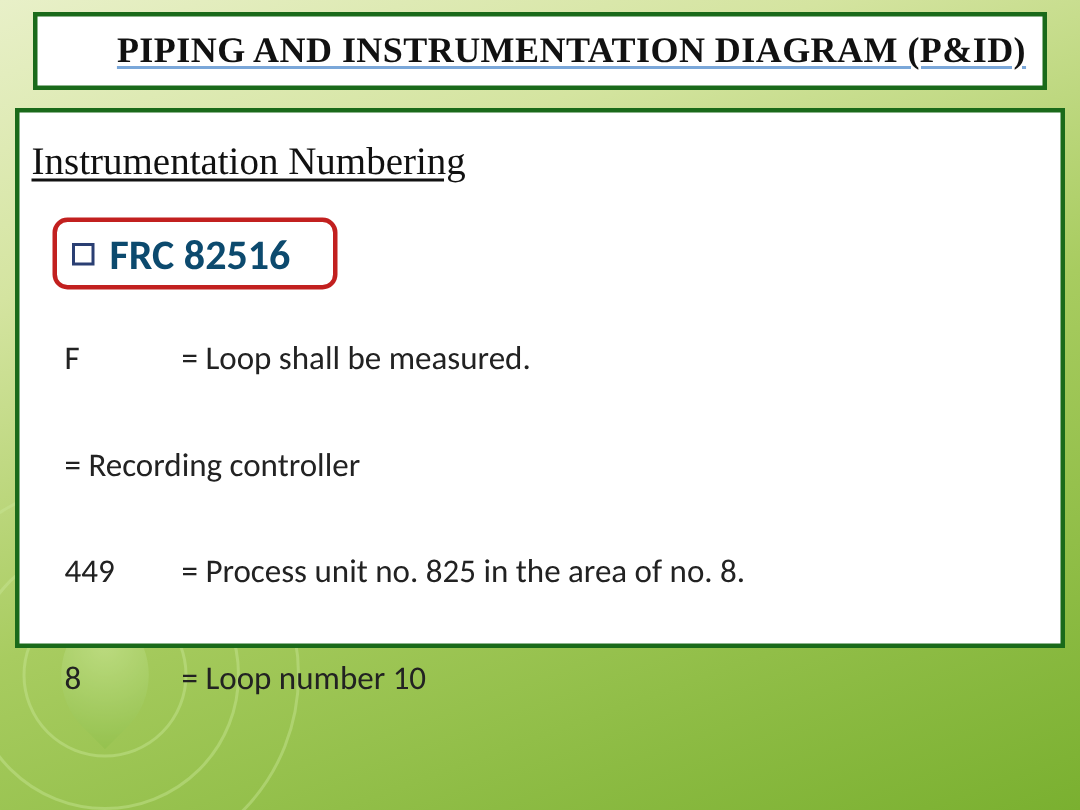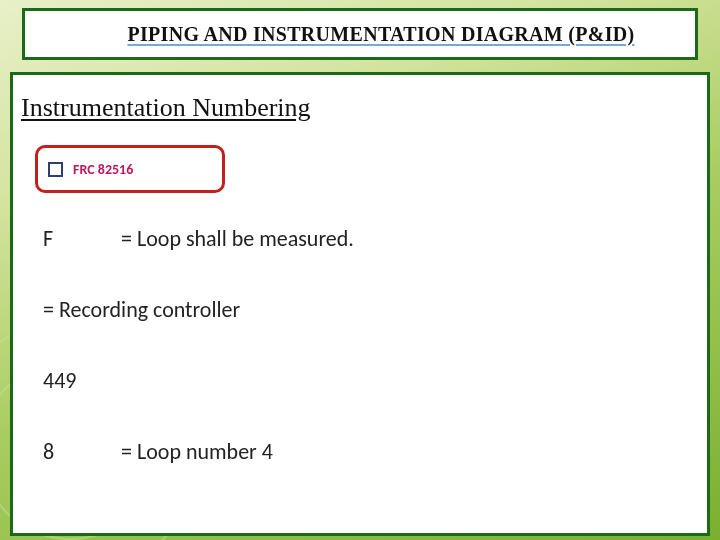--- a/index.html
+++ b/index.html
@@ -40,37 +40,37 @@
     top: 8px;
     width: 676px;
     height: 52px;
     background: #ffffff;
     border: 3px solid #1a6a1a;
     display: flex;
     align-items: center;
     justify-content: center;
   }
   .title-bar span {
-    font-size: 20px;
+    font-size: 24px;
     font-weight: bold;
     color: #111;
     text-decoration: underline;
     text-decoration-color: #7aa7d9;
     text-decoration-thickness: 2px;
     text-underline-offset: 3px;
     letter-spacing: 0.3px;
     margin-left: 42px;
   }
 
   .content-frame {
     position: absolute;
     left: 10px;
     top: 72px;
     width: 700px;
-    height: 464px;
+    height: 360px;
     background: #ffffff;
     border: 3px solid #1a6a1a;
   }
 
   .section-heading {
     position: absolute;
     left: 8px;
     top: 18px;
     font-size: 26px;
     color: #111;
@@ -93,23 +93,23 @@
   }
   .callout .sq {
     width: 15px;
     height: 15px;
     border: 2px solid #2a3f73;
     display: inline-block;
     flex: 0 0 auto;
   }
   .callout .lbl {
     font-family: Calibri, Arial, sans-serif;
-    font-size: 14px;
+    font-size: 28px;
     font-weight: bold;
-    color: #be185d;
+    color: #0c4a6e;
   }
 
   .def-list {
     position: absolute;
     left: 30px;
     top: 150px;
     font-family: Calibri, Arial, sans-serif;
     font-size: 22px;
     color: #222;
   }
@@ -147,20 +147,21 @@
   <div class="def-list">
     <div class="def-row">
       <span class="key">F</span>
       <span class="val">= Loop shall be measured.</span>
     </div>
     <div class="def-row">
       <span class="val">= Recording controller</span>
     </div>
     <div class="def-row">
       <span class="key">449</span>
+      <span class="val">= Process unit no. 825 in the area of no. 8.</span>
     </div>
     <div class="def-row">
       <span class="key">8</span>
-      <span class="val">= Loop number 4</span>
+      <span class="val">= Loop number 10</span>
     </div>
   </div>
 
 </div>
 
 </body></html>

